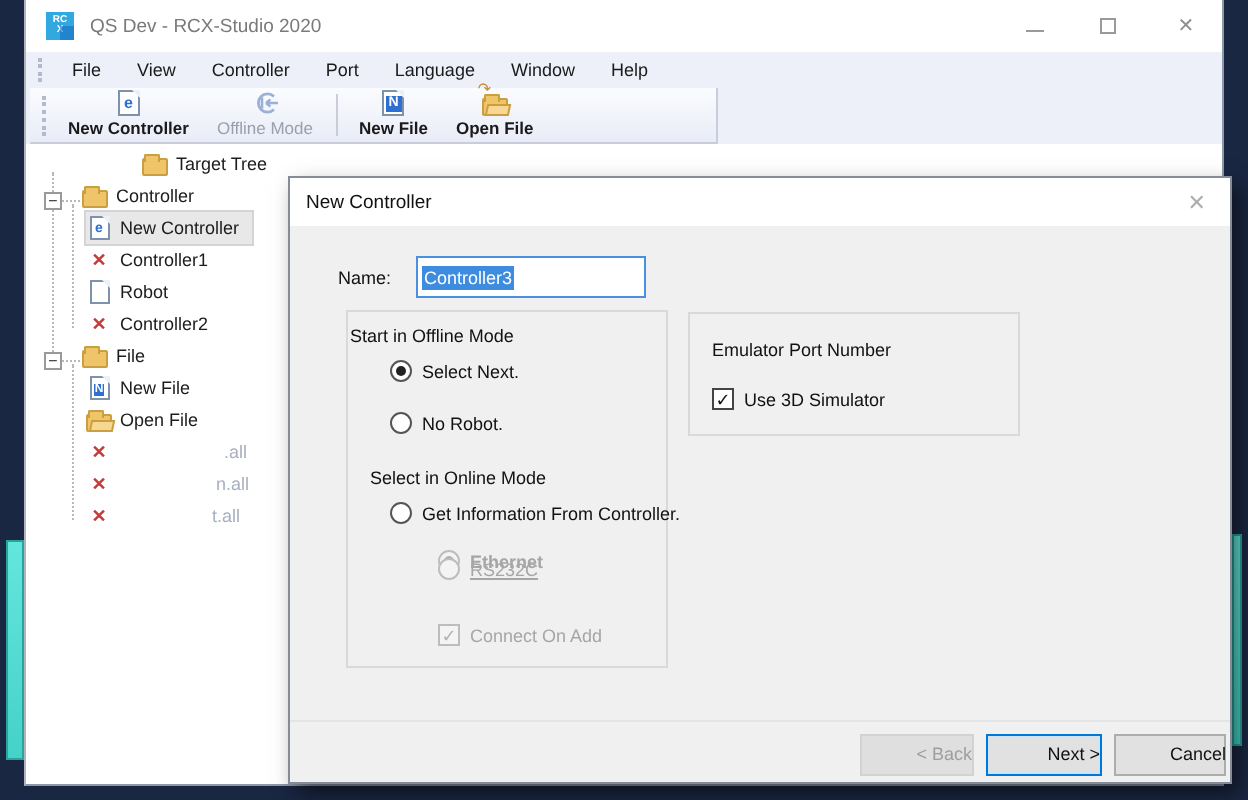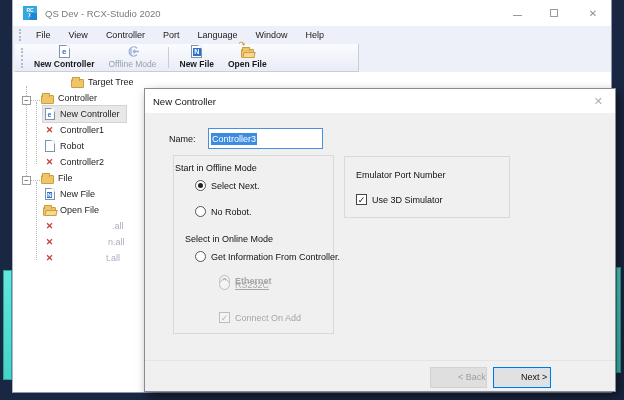--- a/index.html
+++ b/index.html
@@ -91,21 +91,21 @@
   .opt.disabled .radio.on:after { background:#b3b3b3; }
   .check { width:11px; height:11px; border:1px solid #444; background:#fff; margin-right:5px; position:relative; flex:none;
            font-size:9px; line-height:10px; text-align:center; color:#111; }
   .opt.disabled .check { border-color:#bdbdbd; color:#b3b3b3; background:#f4f4f4; }
 
   .port-input { position:absolute; left:103px; top:6px; width:56px; height:21px; border:1px solid #7a7a7a; background:#fff;
                 font-size:9px; padding:0 3px; font-family:"Liberation Sans", sans-serif; }
 
   .dlg-footer { position:absolute; left:0; right:0; bottom:0; height:31px; border-top:1px solid #e4e4e4; }
   .btn { position:absolute; top:6px; height:21px; background:#e1e1e1; border:1px solid #adadad; font-size:9px; color:#111;
-         text-align:left; line-height:19px; cursor:default;padding-left:27px; }
+         text-align:right; line-height:19px; cursor:default;padding-left:27px; }
   .btn.disabled { background:#dfdfdf; border-color:#d2d2d2; color:#9e9e9e; }
   .btn.primary { border:1px solid #0078d7; box-shadow:inset 0 0 0 1px #cfe5f7; }
 </style>
 </head>
 <body>
 
 <div class="teal-strip teal-left"></div>
 <div class="teal-strip teal-right"></div>
 
 <div class="win">
@@ -315,14 +315,15 @@
     <div class="sect" style="left:11px; top:13px;">Emulator Port Number</div>
     <div class="opt" style="left:11px; top:37px;">
       <span class="check">✓</span>
       <span>Use 3D Simulator</span>
     </div>
   </div>
 
   <div class="dlg-footer">
     <div class="btn disabled" style="left:285px; width:57px;">&lt; Back</div>
     <div class="btn primary" style="left:348px; width:58px;">Next &gt;</div>
+    <div class="btn" style="left:412px; width:56px;">Cancel</div>
   </div>
 </div>
 
 </body></html>

